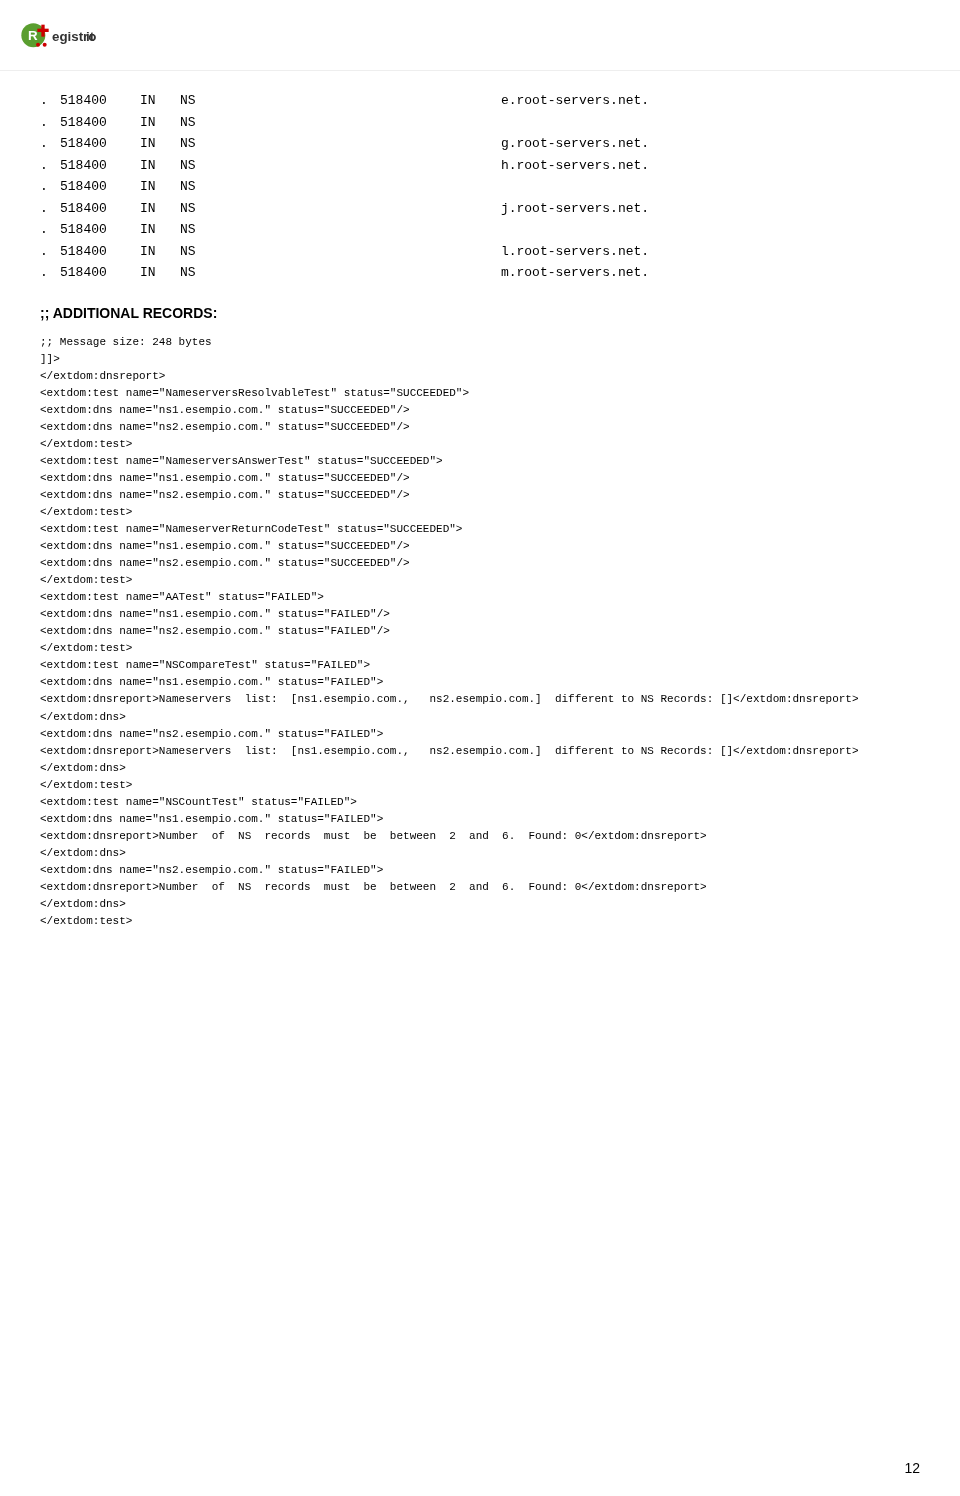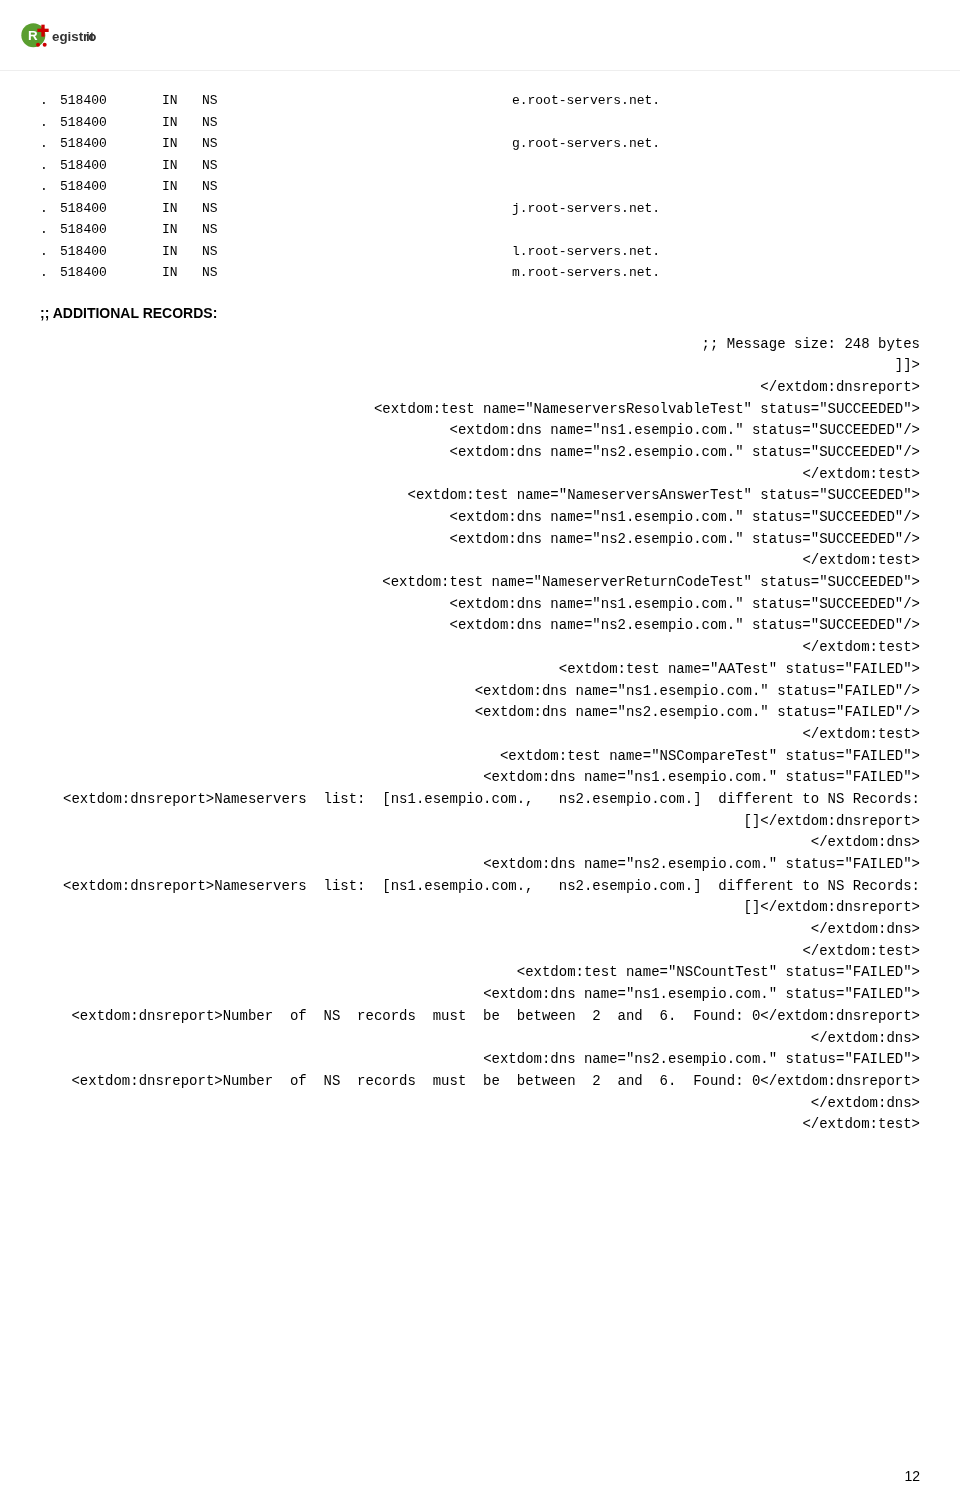--- a/index.html
+++ b/index.html
@@ -44,48 +44,46 @@
       width: 20px;
       flex-shrink: 0;
     }
     .dns-ttl {
       width: 80px;
       flex-shrink: 0;
     }
     .dns-class {
       width: 40px;
       flex-shrink: 0;
-      margin-left: 22px;
     }
     .dns-type {
       width: 50px;
       flex-shrink: 0;
     }
     .dns-value {
       flex: 1;
       text-align: center;
     }
     .section-header {
       font-family: Arial, sans-serif;
       font-weight: bold;
       font-size: 14px;
       margin-top: 10px;
       margin-bottom: 10px;
     }
     .xml-content {
       font-family: 'Courier New', Courier, monospace;
-      font-size: 14px;
+      font-size: 11px;
       line-height: 1.55;
       white-space: pre-wrap;
       word-break: break-all;
-      text-align: right;
     }
     .page-number {
       position: absolute;
-      bottom: 12px;
+      bottom: 20px;
       right: 40px;
       font-family: Arial, sans-serif;
       font-size: 14px;
       font-weight: normal;
     }
   </style>
 </head>
 <body>
 
 <div class="header">
@@ -129,20 +127,21 @@
       <span class="dns-ttl">518400</span>
       <span class="dns-class">IN</span>
       <span class="dns-type">NS</span>
       <span class="dns-value">g.root-servers.net.</span>
     </div>
       <div class="dns-row">
       <span class="dns-dot">.</span>
       <span class="dns-ttl">518400</span>
       <span class="dns-class">IN</span>
       <span class="dns-type">NS</span>
+      <span class="dns-value">h.root-servers.net.</span>
     </div>
       <div class="dns-row">
       <span class="dns-dot">.</span>
       <span class="dns-ttl">518400</span>
       <span class="dns-class">IN</span>
       <span class="dns-type">NS</span>
     </div>
       <div class="dns-row">
       <span class="dns-dot">.</span>
       <span class="dns-ttl">518400</span>

